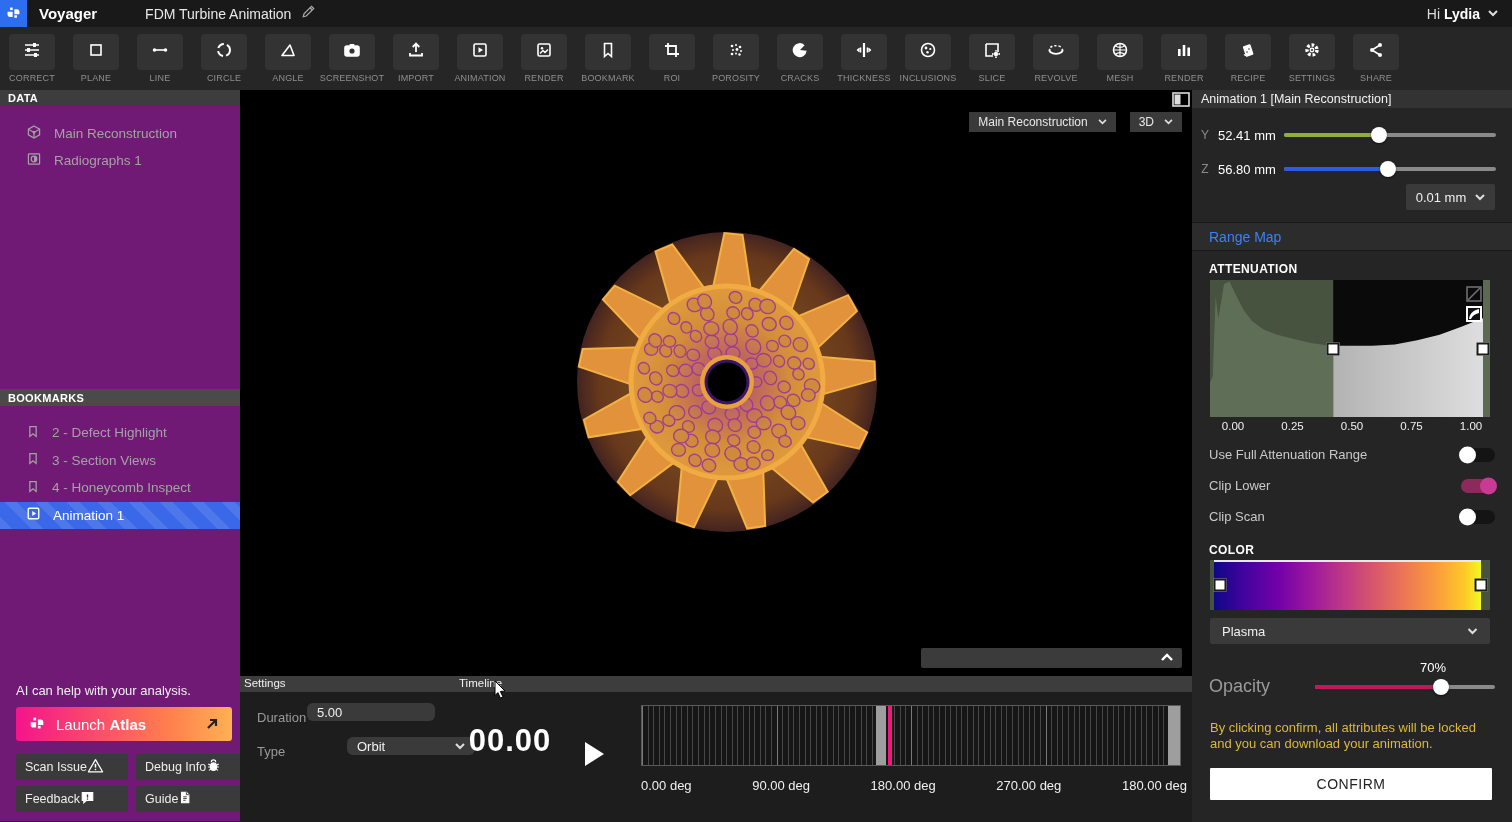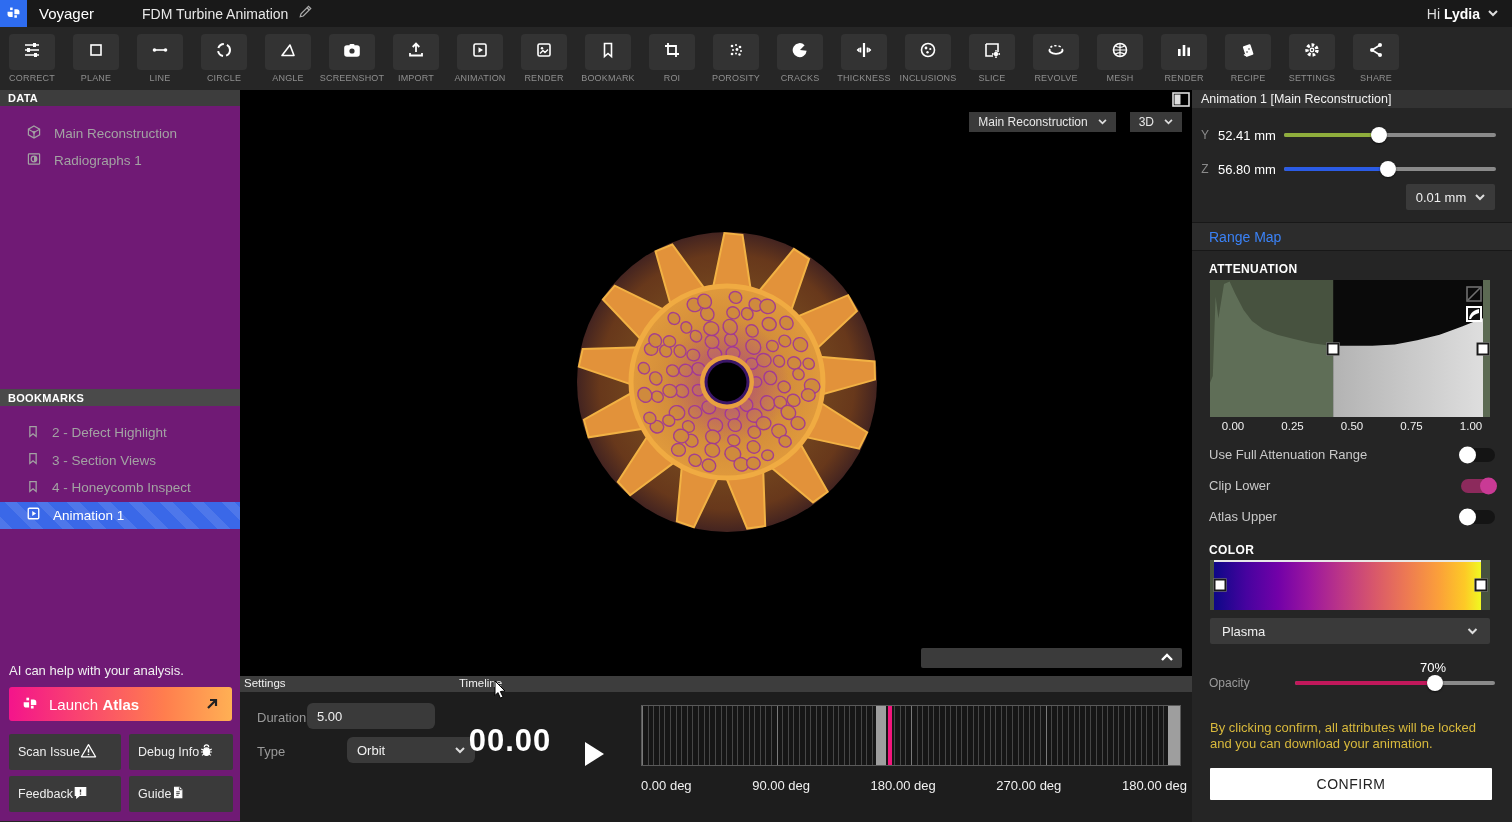--- a/index.html
+++ b/index.html
@@ -3,21 +3,21 @@
 <meta charset="utf-8">
 <style>
   * { margin:0; padding:0; box-sizing:border-box; }
   html,body { background:#000; }
   body { font-family:"Liberation Sans", sans-serif; -webkit-font-smoothing:antialiased; }
   .screen { position:relative; width:1512px; height:822px; overflow:hidden; background:#262626; }
 
   
   .topbar { position:absolute; left:0; top:0; width:1512px; height:27px; background:#191919; display:flex; align-items:center; z-index:30; }
   .logo { width:27px; height:27px; background:#2e6cf0; display:flex; align-items:center; justify-content:center; flex:0 0 27px; }
-  .app-name { color:#fff; font-weight:normal; font-size:15px; margin-left:12px; }
+  .app-name { color:#fff; font-weight:bold; font-size:15px; margin-left:12px; }
   .doc-title { color:#e8e8e8; font-size:14px; margin-left:48px; }
   .pencil { margin-left:10px; opacity:.8; }
   .user { position:absolute; right:14px; top:0; height:27px; display:flex; align-items:center; color:#ddd; font-size:14px; gap:8px; cursor:pointer; }
   .user b { color:#fff; }
 
   
   .toolbar { position:absolute; left:0; top:27px; width:1512px; height:63px; background:#262626; display:flex; z-index:25; }
   .tool { width:64px; height:63px; display:flex; flex-direction:column; align-items:center; cursor:pointer; }
   .tool .btn { width:46px; height:36px; margin-top:7px; background:#333; border-radius:4px; display:flex; align-items:center; justify-content:center; }
   .tool .lbl { margin-top:3px; font-size:9px; letter-spacing:.2px; color:#8f8f8f; white-space:nowrap; }
@@ -27,45 +27,45 @@
   .sec-head { height:17px; background:#3d3d3d; color:#fff; font-size:11px; font-weight:bold; display:flex; align-items:center; padding-left:8px; letter-spacing:.3px; }
   .sec-head.bm { background:#4a4a4a; position:absolute; top:300px; left:0; right:0; }
   .side-item { height:27px; display:flex; align-items:center; padding-left:26px; gap:12px; color:#a3a3a3; font-size:13.5px; cursor:pointer; }
   .side-item svg { flex:0 0 16px; }
   .side-item.selected { background:#3a68e8; color:#fff;
      background-image:repeating-linear-gradient(45deg, rgba(255,255,255,.10) 0 9px, rgba(255,255,255,0) 9px 22px); }
   .data-list { padding-top:14px; }
   .bm-list { position:absolute; top:317px; left:0; right:0; padding-top:13px; }
   .bm-list .side-item { height:27.5px; }
 
-  .side-bottom { position:absolute; left:0; bottom:0; width:240px; padding:0 8px 9px 9px; }
+  .side-bottom { position:absolute; left:0; bottom:0; width:240px; padding:0 8px 9px 16px; }
   .ai-text { color:#f0f0f0; font-size:13px; margin-bottom:9px; }
   .atlas-btn { height:34px; border-radius:3px; background:linear-gradient(90deg,#f4148b,#ff7e4e 70%,#ffb054); display:flex; align-items:center; padding:0 12px; gap:10px; cursor:pointer; }
   .atlas-btn .txt { color:#fff; font-size:15px; }
   .atlas-btn .arrow { margin-left:auto; }
   .util-grid { margin-top:13px; display:grid; grid-template-columns:112px 104px; gap:6px 8px; }
-  .util-btn { height:36px; background:#3a3a3a; border-radius:2px; color:#eee; font-size:12.5px; display:flex; align-items:center; padding:0 9px; cursor:pointer; }
+  .util-btn { height:26px; background:#3a3a3a; border-radius:2px; color:#eee; font-size:12.5px; display:flex; align-items:center; padding:0 9px; cursor:pointer; }
   .util-btn svg { margin-left:auto; }
 
   
   .viewport { position:absolute; left:240px; top:90px; width:952px; height:586px; background:#000; overflow:hidden; }
   .vp-dropdowns { position:absolute; top:22px; right:10px; display:flex; gap:14px; }
   .vp-dd { background:#3a3a3a; color:#e8e8e8; font-size:12px; height:20px; display:flex; align-items:center; gap:10px; padding:0 9px; cursor:pointer; }
   .collapse-bar { position:absolute; left:681px; top:558px; width:261px; height:20px; background:#3b3b3b; border-radius:2px; cursor:pointer; }
   .collapse-bar svg { position:absolute; right:8px; top:4px; }
   .panel-toggle { position:absolute; right:2px; top:2px; width:18px; height:15px; cursor:pointer; }
   .cursor { position:absolute; left:493px; top:680px; z-index:40; pointer-events:none; }
 
   
   .bottom { position:absolute; left:240px; top:676px; width:952px; height:146px; background:#1d1d1d; }
   .bottom-head { height:16px; background:#3d3d3d; position:relative; }
   .bottom-head span { color:#f0f0f0; font-size:11.5px; position:absolute; top:1px; }
   .bh-settings { left:4px; } .bh-timeline { left:219px; }
   .frow { position:absolute; left:17px; color:#9a9a9a; font-size:13px; }
-  .fbox { position:absolute; left:67px; width:128px; height:26px; background:#3a3a3a; border-radius:6px; color:#f0f0f0; font-size:13px; display:flex; align-items:center; padding:0 10px; }
+  .fbox { position:absolute; left:67px; width:128px; height:18px; background:#3a3a3a; border-radius:6px; color:#f0f0f0; font-size:13px; display:flex; align-items:center; padding:0 10px; }
   .fbox .chev { margin-left:auto; }
   .time-big { position:absolute; left:420px; top:47px; width:170px; text-align:center; color:#fff; font-size:31px; font-weight:bold; letter-spacing:1px; }
   .play { position:absolute; left:345px; top:66px; width:0; height:0; border-left:19px solid #fff; border-top:12px solid transparent; border-bottom:12px solid transparent; cursor:pointer; }
   .ruler { position:absolute; left:401px; top:29px; width:540px; height:61px; background:#161616; border:1px solid #5a5a5a; overflow:hidden; cursor:pointer; }
   .tick { position:absolute; top:0; bottom:0; width:1px; background:#474747; }
   .tick.major { background:#7a7a7a; }
   .marker { position:absolute; top:0; bottom:0; background:#9e9e9e; }
   .playhead { position:absolute; top:0; bottom:0; width:4px; background:#f2167d; }
   .deg-row { position:absolute; left:401px; top:102px; width:546px; display:flex; justify-content:space-between; color:#f0f0f0; font-size:13px; }
 
@@ -92,21 +92,21 @@
   .toggle .knob { position:absolute; top:50%; width:17px; height:17px; border-radius:50%; transform:translateY(-50%); }
   .toggle.off { background:#141414; } .toggle.off .knob { left:-2px; background:#fff; }
   .toggle.on { background:#8c2a5c; } .toggle.on .knob { right:-2px; background:#c93a95; }
   .color-lbl { position:absolute; left:17px; top:453px; color:#fff; font-size:12px; font-weight:bold; letter-spacing:.4px; }
   .colorbar { position:absolute; left:18px; top:470px; width:280px; height:50px; background:#47523f; }
   .colorbar .grad { position:absolute; top:0; bottom:0; border-top:2px solid #e8e8e8;
       background:linear-gradient(90deg,#0d0887,#46039f 12%,#7201a8 24%,#9c179e 36%,#bd3786 48%,#d8576b 60%,#ed7953 72%,#fb9f3a 84%,#fdca26 94%,#f0f921); }
   .cmap-dd { position:absolute; left:18px; top:528px; width:280px; height:26px; background:#3a3a3a; border-radius:2px; color:#f0f0f0; font-size:13px; display:flex; align-items:center; padding:4px 12px; cursor:pointer; }
   .cmap-dd .chev { margin-left:auto; }
   .op-val { position:absolute; left:1px; top:570px; width:480px; text-align:center; color:#fff; font-size:13px; }
-  .op-row { position:absolute; left:17px; top:586px; width:286px; display:flex; align-items:center; color:#9a9a9a; font-size:12px; }
+  .op-row { position:absolute; left:17px; top:586px; width:286px; display:flex; align-items:center; color:#9a9a9a; font-size:18px; }
   .op-row .slider { margin:0 0 0 45px; }
   .note { position:absolute; left:18px; top:630px; width:284px; color:#d8b93c; font-size:13px; line-height:1.22; }
   .confirm { position:absolute; left:18px; top:678px; width:282px; height:32px; background:#fff; color:#222; font-size:14px; letter-spacing:.5px; display:flex; align-items:center; justify-content:center; cursor:pointer; border-radius:1px; }
 </style>
 </head>
 <body>
 
 <div class="screen">
 
   <div class="topbar">
@@ -838,21 +838,21 @@
             <span class="knob"></span>
           </span>
         </div>
         <div class="tog-row" style="top: 388px;">
           <span>Clip Lower</span>
    <span class="toggle on">
             <span class="knob"></span>
           </span>
         </div>
         <div class="tog-row" style="top: 419px;">
-          <span>Atlas Upper</span>
+          <span>Clip Scan</span>
    <span class="toggle off">
             <span class="knob"></span>
           </span>
         </div>
       </div>
 
     <div class="color-lbl">COLOR</div>
     <div class="colorbar">
       <div class="grad" style="left:4px; right:9px;"></div>
       <span class="handle" style="left:10px; top:50%;"></span>

